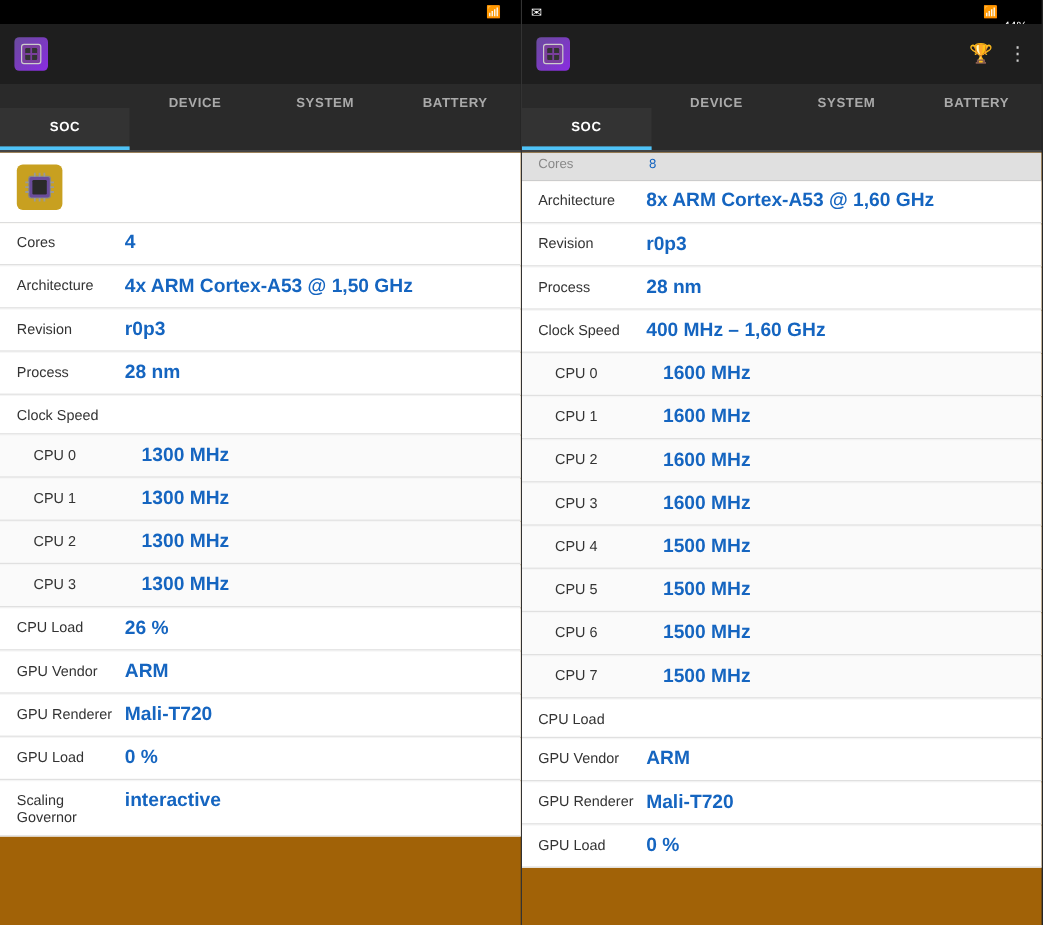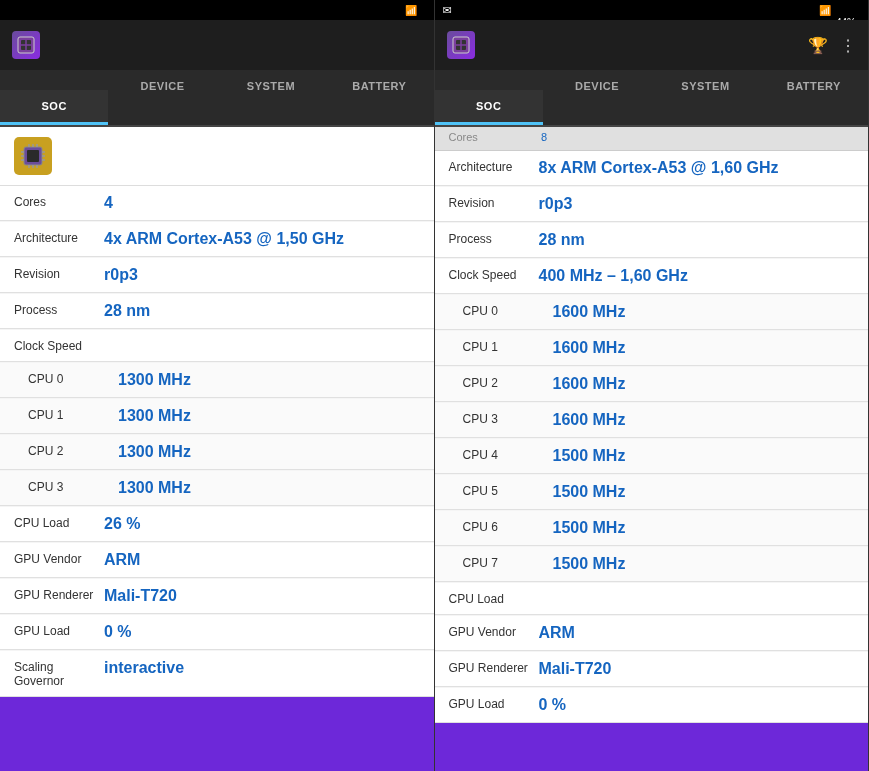--- a/index.html
+++ b/index.html
@@ -87,21 +87,21 @@
     .tab.active {
       color: #fff;
       border-bottom: 3px solid #4fc3f7;
       background: #333;
       margin-top: 20px;
     }
 
     .content-area {
       flex: 1;
       overflow-y: auto;
-      background: #6d28d9;
+      background: #a16207;
     }
 
     .brand-header {
       background: #fff;
       padding: 10px 14px;
       display: flex;
       align-items: center;
       gap: 12px;
       border-bottom: 1px solid #ddd;
     }

